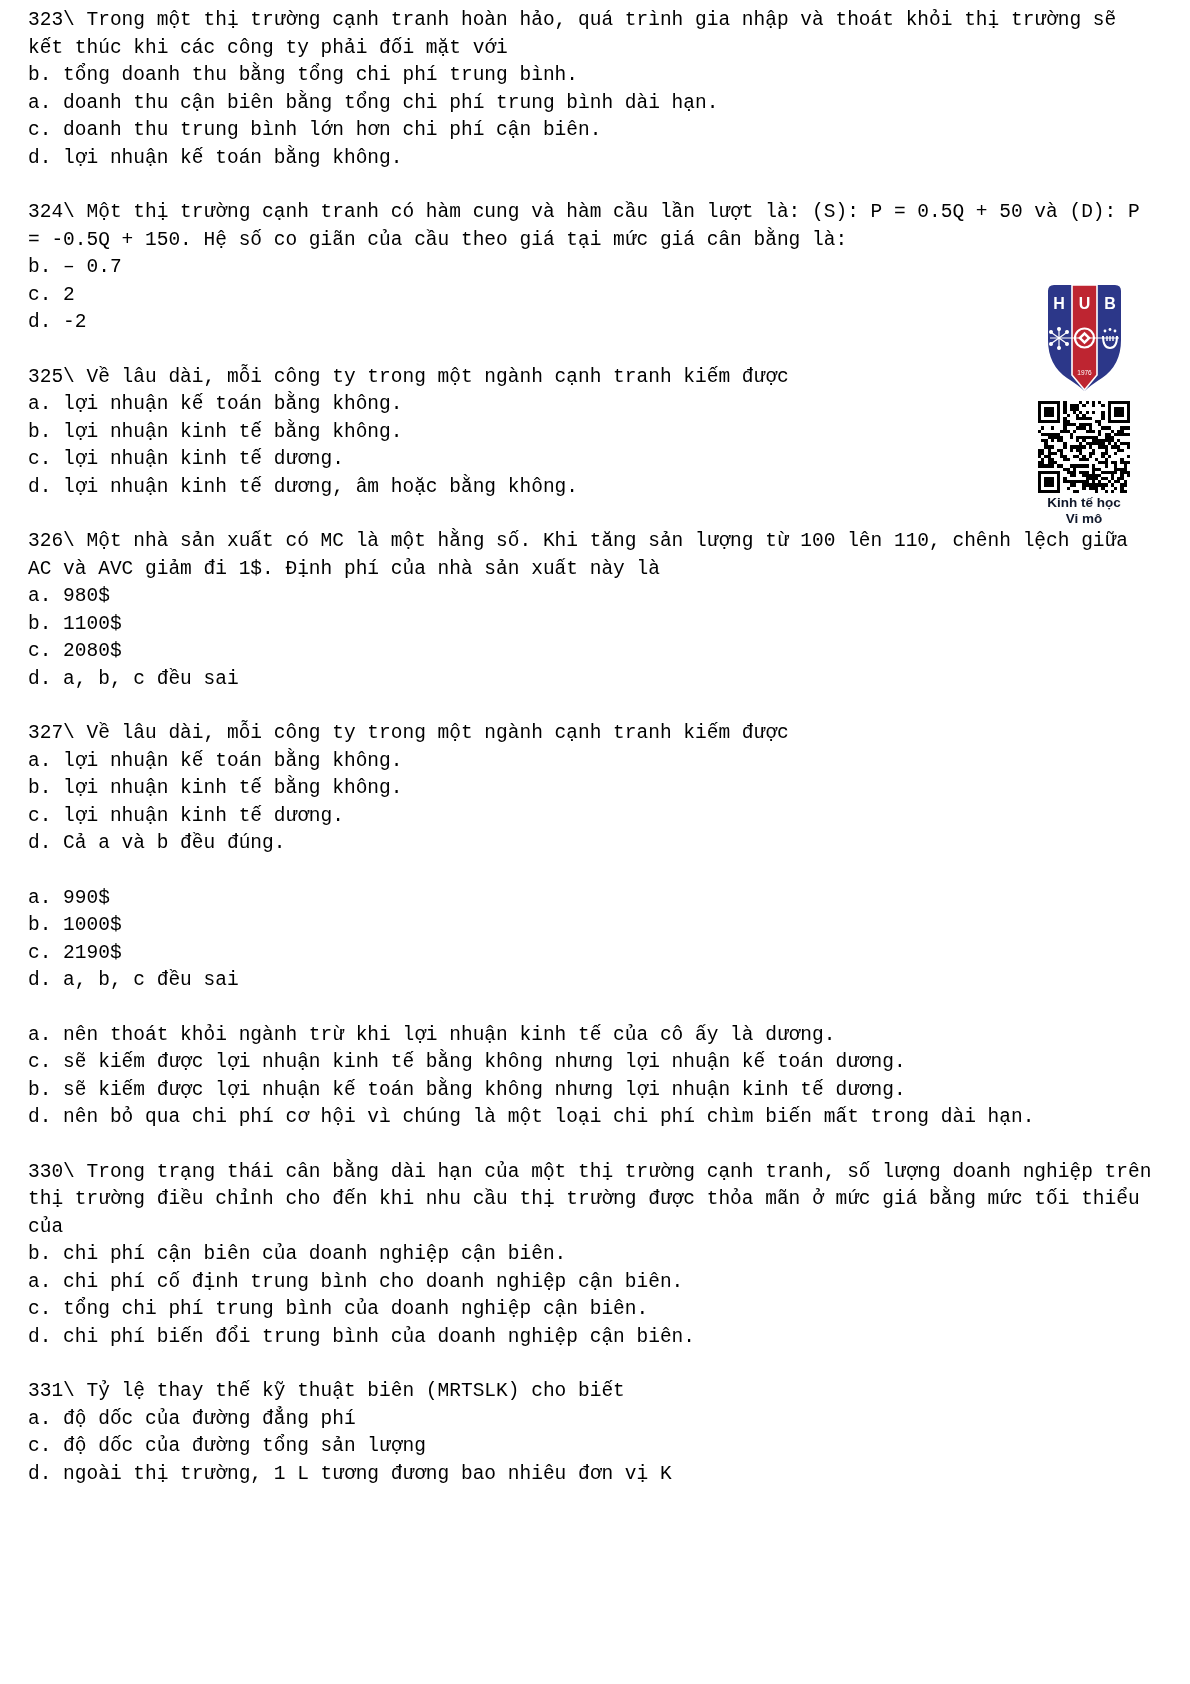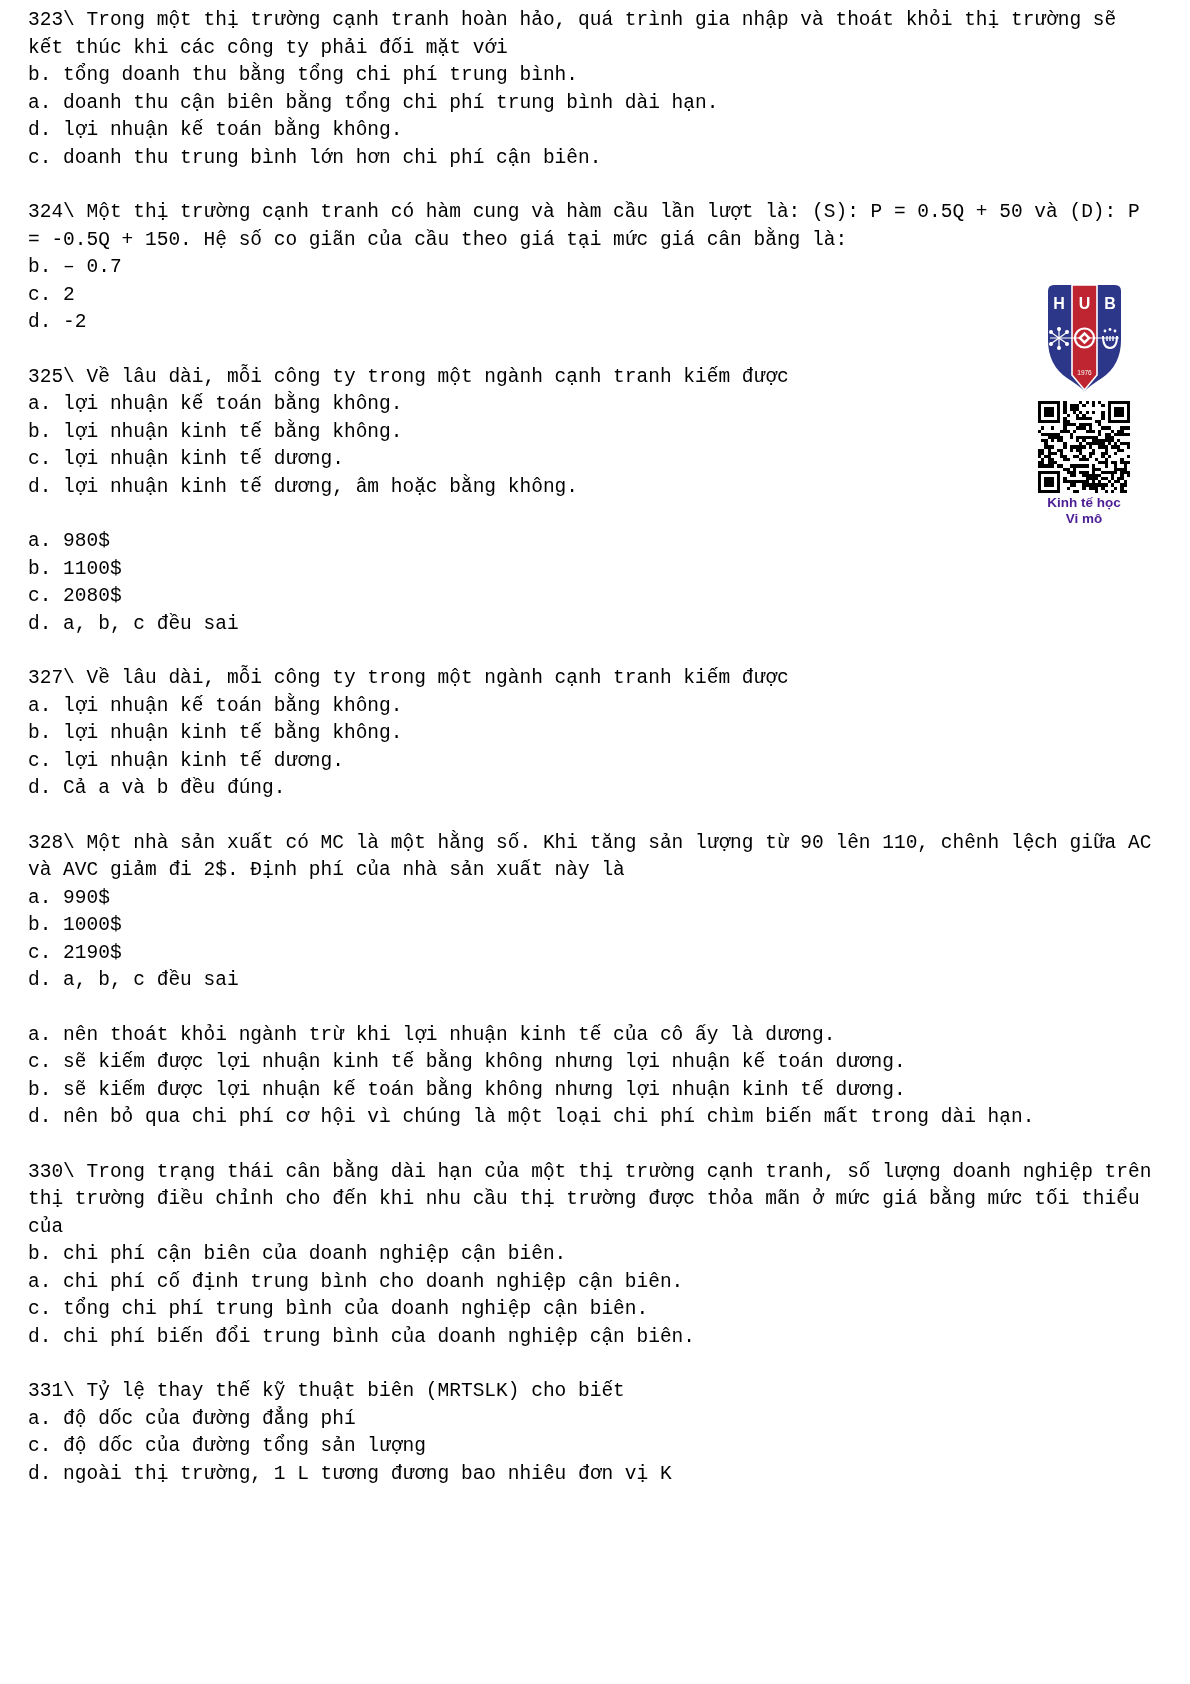--- a/index.html
+++ b/index.html
@@ -17,51 +17,51 @@
     font-size:13.5px;line-height:16px;}
 </style>
 </head>
 <body>
 
 <main id="content">
     <div class="question">
       <p>323\ Trong một thị trường cạnh tranh hoàn hảo, quá trình gia nhập và thoát khỏi thị trường sẽ kết thúc khi các công ty phải đối mặt với</p>
       <p>b. tổng doanh thu bằng tổng chi phí trung bình.</p>
       <p>a. doanh thu cận biên bằng tổng chi phí trung bình dài hạn.</p>
+      <p>c. doanh thu trung bình lớn hơn chi phí cận biên.</p>
       <p>d. lợi nhuận kế toán bằng không.</p>
-      <p>c. doanh thu trung bình lớn hơn chi phí cận biên.</p>
     </div>
     <div class="question">
       <p>324\ Một thị trường cạnh tranh có hàm cung và hàm cầu lần lượt là: (S): P = 0.5Q + 50 và (D): P = -0.5Q + 150. Hệ số co giãn của cầu theo giá tại mức giá cân bằng là:</p>
       <p>b. – 0.7</p>
       <p>c. 2</p>
       <p>d. -2</p>
     </div>
     <div class="question">
       <p>325\ Về lâu dài, mỗi công ty trong một ngành cạnh tranh kiếm được</p>
       <p>a. lợi nhuận kế toán bằng không.</p>
       <p>b. lợi nhuận kinh tế bằng không.</p>
       <p>c. lợi nhuận kinh tế dương.</p>
       <p>d. lợi nhuận kinh tế dương, âm hoặc bằng không.</p>
     </div>
     <div class="question">
+      <p>326\ Một nhà sản xuất có MC là một hằng số. Khi tăng sản lượng từ 100  lên 110, chênh lệch giữa AC và AVC giảm đi 1$. Định phí của nhà sản xuất này là</p>
       <p>a. 980$</p>
       <p>b. 1100$</p>
       <p>c. 2080$</p>
       <p>d. a, b, c đều sai</p>
     </div>
     <div class="question">
       <p>327\ Về lâu dài, mỗi công ty trong một ngành cạnh tranh kiếm được</p>
       <p>a. lợi nhuận kế toán bằng không.</p>
       <p>b. lợi nhuận kinh tế bằng không.</p>
       <p>c. lợi nhuận kinh tế dương.</p>
       <p>d. Cả a và b đều đúng.</p>
     </div>
     <div class="question">
-      <p>328\ Một nhà sản xuất có MC là một hằng số. Khi tăng sản lượng từ 90  lên 110, chênh lệch giữa AC và AVC giảm đi 2$. Định phí của nhà sản xuất này là</p>
       <p>a. 990$</p>
       <p>b. 1000$</p>
       <p>c. 2190$</p>
       <p>d. a, b, c đều sai</p>
     </div>
     <div class="question">
       <p>a. nên thoát khỏi ngành trừ khi lợi nhuận kinh tế của cô ấy là dương.</p>
       <p>c. sẽ kiếm được lợi nhuận kinh tế bằng không nhưng lợi nhuận kế toán dương.</p>
       <p>b. sẽ kiếm được lợi nhuận kế toán bằng không nhưng lợi nhuận kinh tế dương.</p>
       <p>d. nên bỏ qua chi phí cơ hội vì chúng là một loại chi phí chìm biến mất trong dài hạn.</p>
@@ -444,17 +444,17 @@
       <rect x="1" y="1" width="5" height="5" fill="#ffffff"></rect>
       <rect x="2" y="2" width="3" height="3" fill="#000000"></rect>
       <rect x="22" y="0" width="7" height="7" fill="#000000"></rect>
       <rect x="23" y="1" width="5" height="5" fill="#ffffff"></rect>
       <rect x="24" y="2" width="3" height="3" fill="#000000"></rect>
       <rect x="0" y="22" width="7" height="7" fill="#000000"></rect>
       <rect x="1" y="23" width="5" height="5" fill="#ffffff"></rect>
       <rect x="2" y="24" width="3" height="3" fill="#000000"></rect>
     </svg>
 
-  <div class="qr-label" style="color: #4c1d95;">
+  <div class="qr-label" style="color: #0f172a;">
     <div>Kinh tế học</div>
     <div>Vi mô</div>
   </div>
 </aside>
 
 </body></html>

